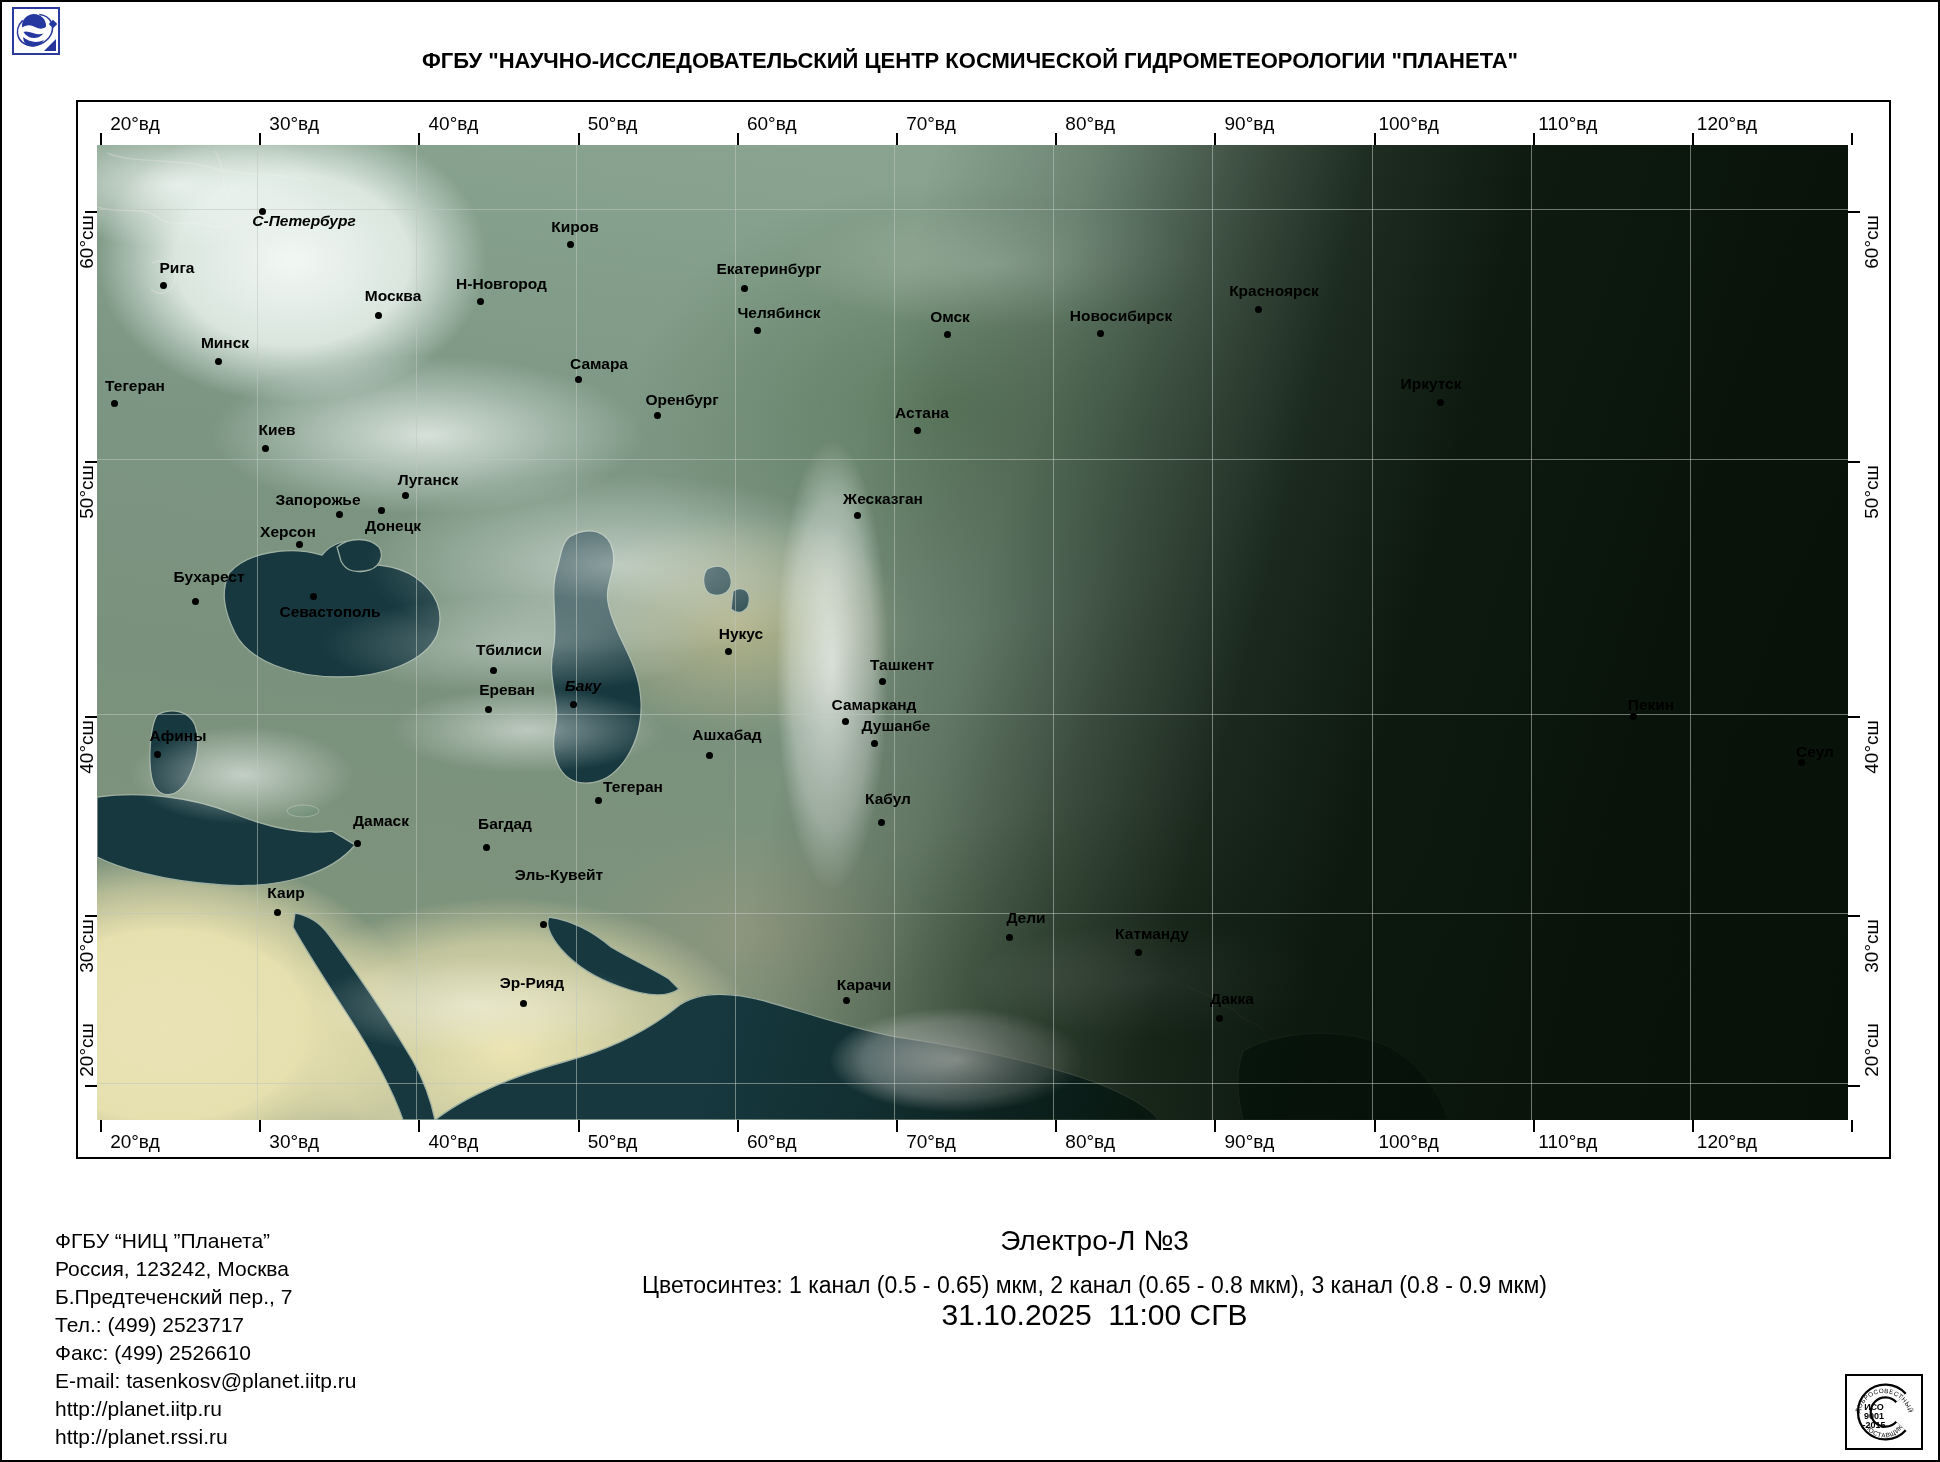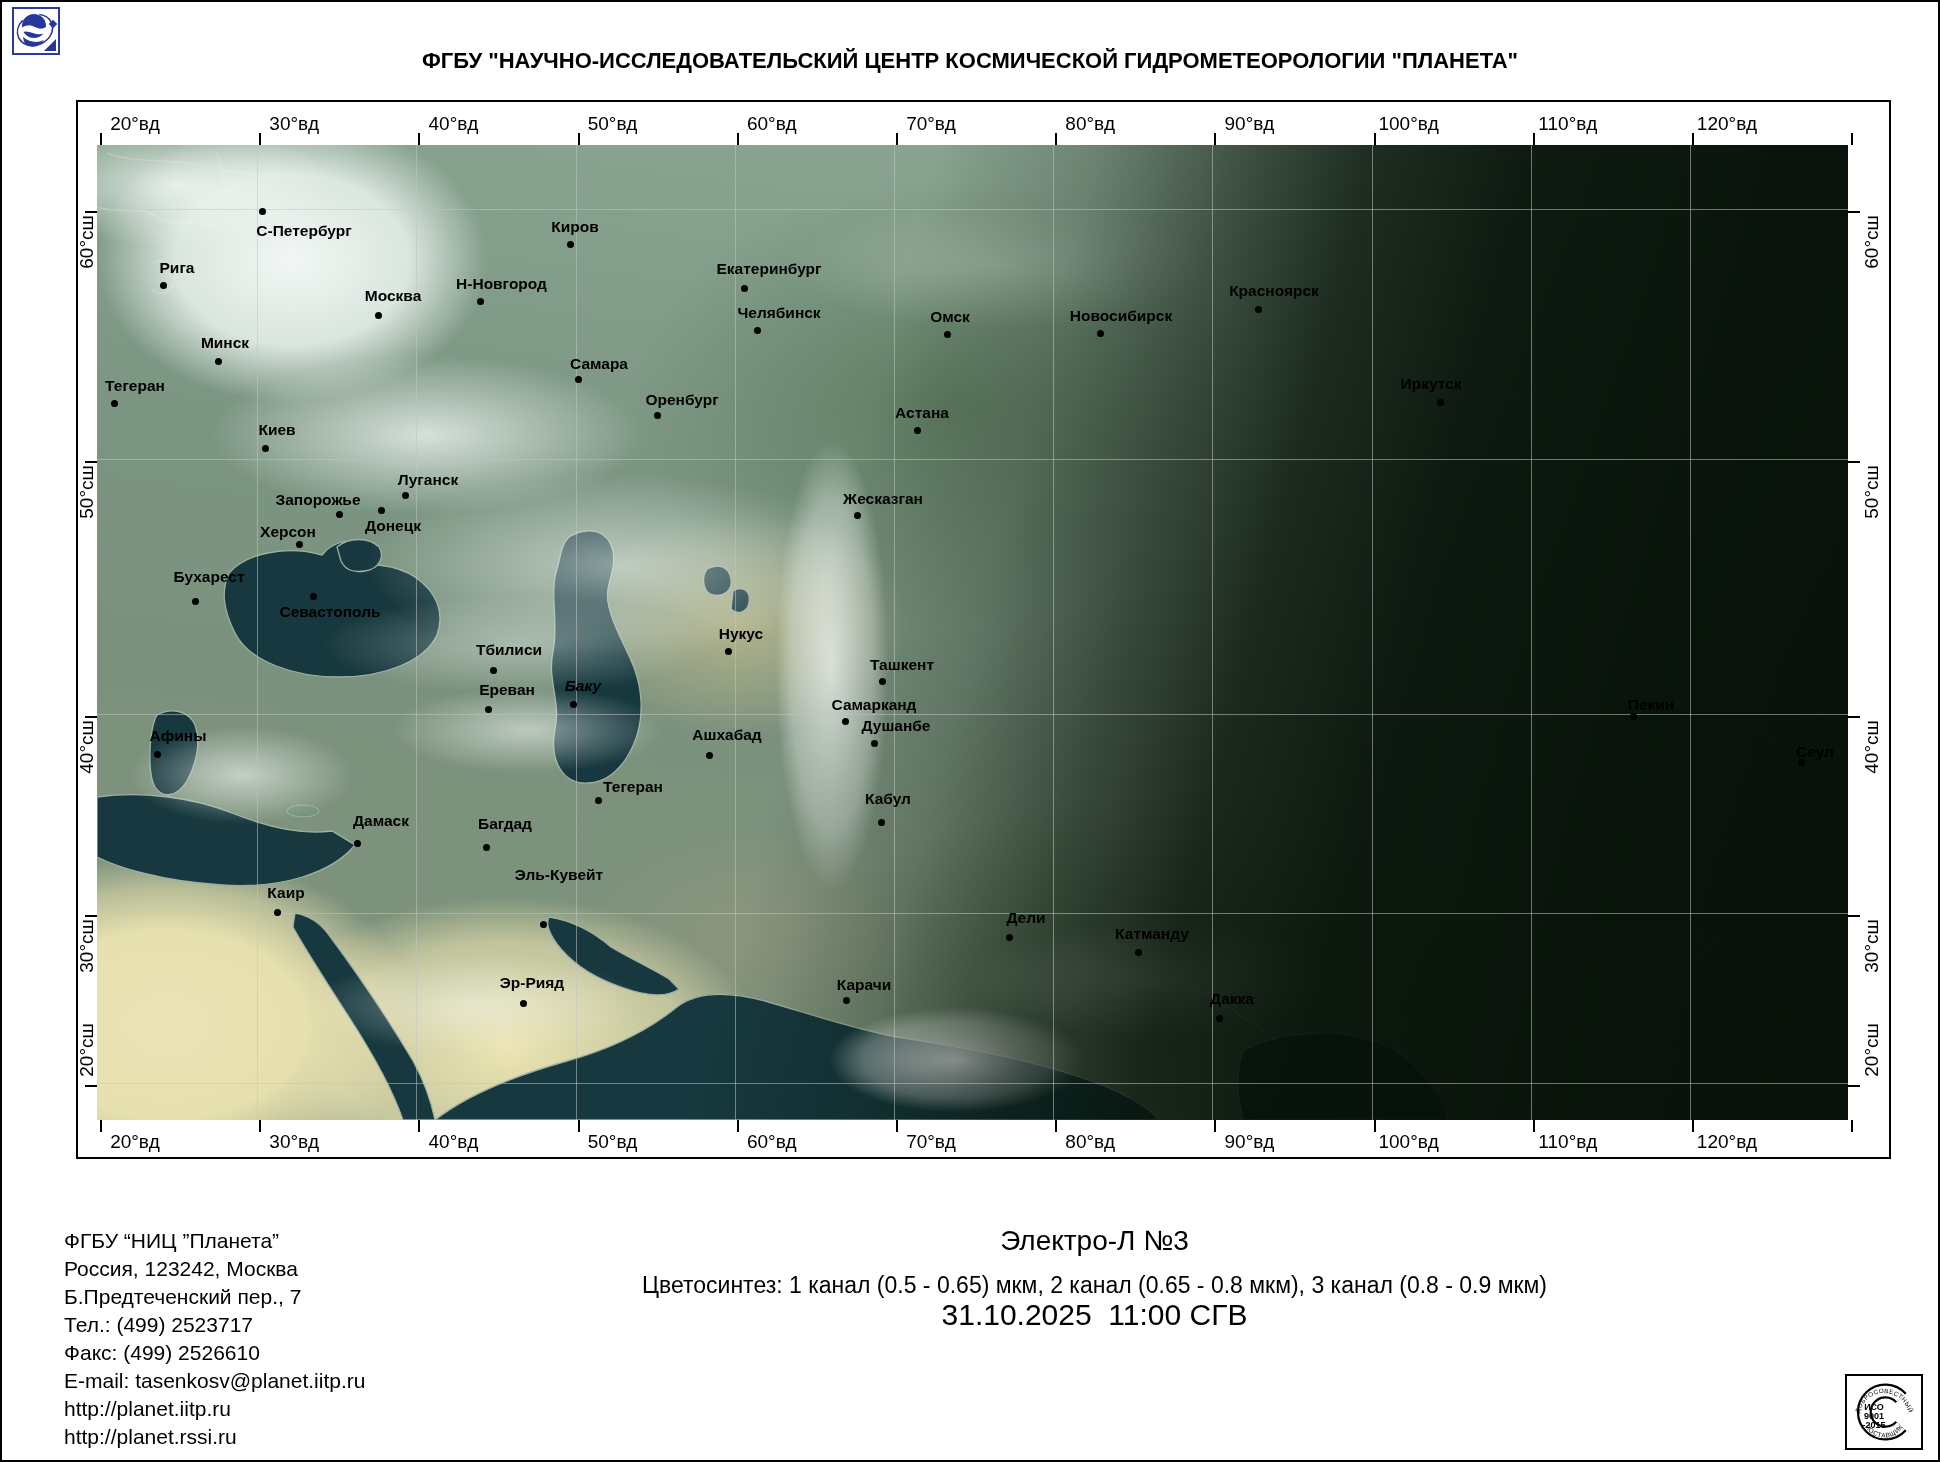--- a/index.html
+++ b/index.html
@@ -50,21 +50,21 @@
   
   .city-dot{position:absolute;width:7px;height:7px;border-radius:50%;background:#000;}
   .city-lbl{position:absolute;transform:translate(-50%,-50%);white-space:nowrap;
             font-size:15.5px;font-weight:bold;color:#000;}
   
   .tick{position:absolute;background:#000;}
   .lon-lbl{position:absolute;width:84px;text-align:center;font-size:19px;line-height:24px;}
   .lat-lbl{position:absolute;width:64px;height:20px;text-align:center;font-size:19px;line-height:20px;
            transform:rotate(-90deg);}
   
-  .footer-left{position:absolute;left:53px;top:1225px;font-size:21px;line-height:28px;margin-left:9px;}
+  .footer-left{position:absolute;left:53px;top:1225px;font-size:21px;line-height:28px;}
   .footer-left p{margin:0;}
   .footer-center{position:absolute;left:510px;top:1222px;width:1165px;text-align:center;}
   .f-title{font-size:28px;line-height:34px;margin-bottom:12px;}
   .f-channels{font-size:23px;line-height:30px;}
   .f-datetime{font-size:30px;line-height:30px;white-space:pre-wrap;}
   .stamp{position:absolute;left:1843px;top:1372px;width:78px;height:76px;border:2px solid #000;
          box-sizing:border-box;background:#fff;}
 </style>
 </head>
 <body>
@@ -148,21 +148,21 @@
           <div class="gv" style="left: 1433.8px;"></div>
           <div class="gv" style="left: 1593px;"></div>
           <div class="gh" style="top: 64px;"></div>
           <div class="gh" style="top: 314px;"></div>
           <div class="gh" style="top: 569px;"></div>
           <div class="gh" style="top: 768px;"></div>
           <div class="gh" style="top: 938px;"></div>
         </div>
       <div class="layer" id="cities">
           <div class="city-dot" style="left: 161.5px; top: 62.5px;"></div>
-          <div class="city-lbl" style="left: 207px; top: 86px;">С-Петербург</div>
+          <div class="city-lbl" style="left: 207px; top: 76px; font-style: italic;">С-Петербург</div>
           <div class="city-dot" style="left: 62.5px; top: 136.5px;"></div>
           <div class="city-lbl" style="left: 80px; top: 123px;">Рига</div>
           <div class="city-dot" style="left: 13.5px; top: 254.5px;"></div>
           <div class="city-lbl" style="left: 38px; top: 241px;">Тегеран</div>
           <div class="city-dot" style="left: 117.5px; top: 212.5px;"></div>
           <div class="city-lbl" style="left: 128px; top: 198px;">Минск</div>
           <div class="city-dot" style="left: 164.5px; top: 299.5px;"></div>
           <div class="city-lbl" style="left: 180px; top: 285px;">Киев</div>
           <div class="city-dot" style="left: 277.5px; top: 166.5px;"></div>
           <div class="city-lbl" style="left: 296px; top: 151px;">Москва</div>

